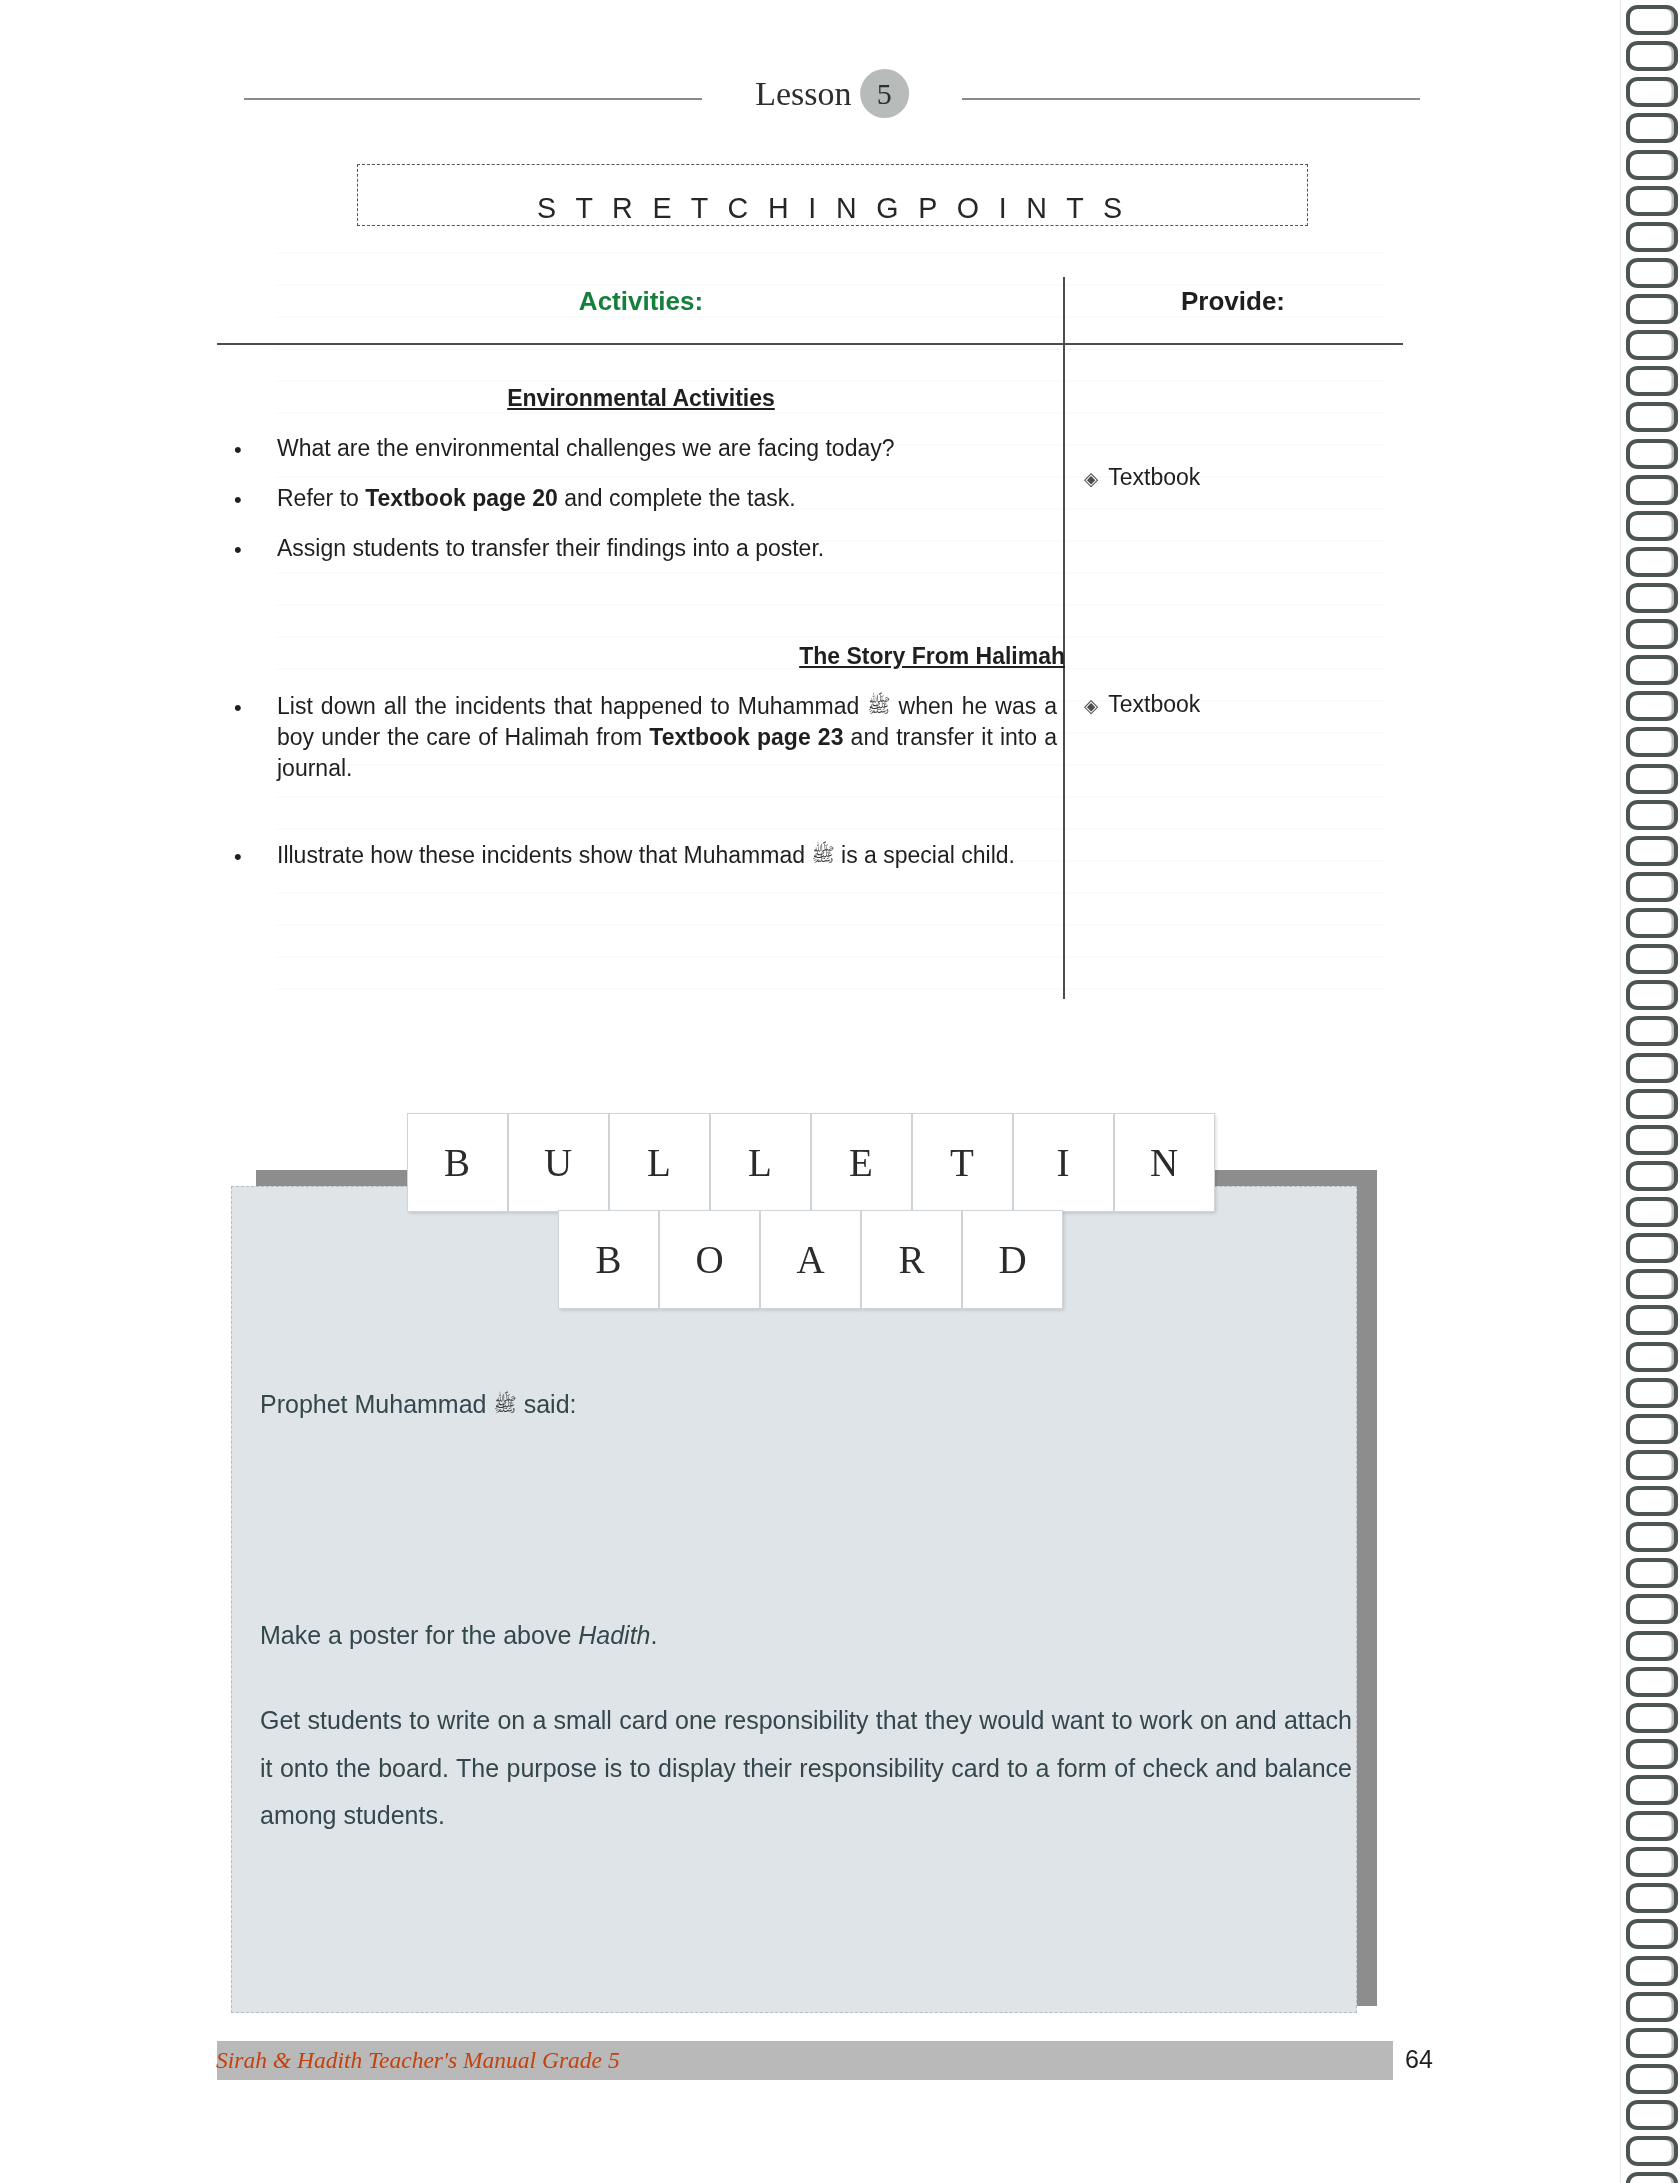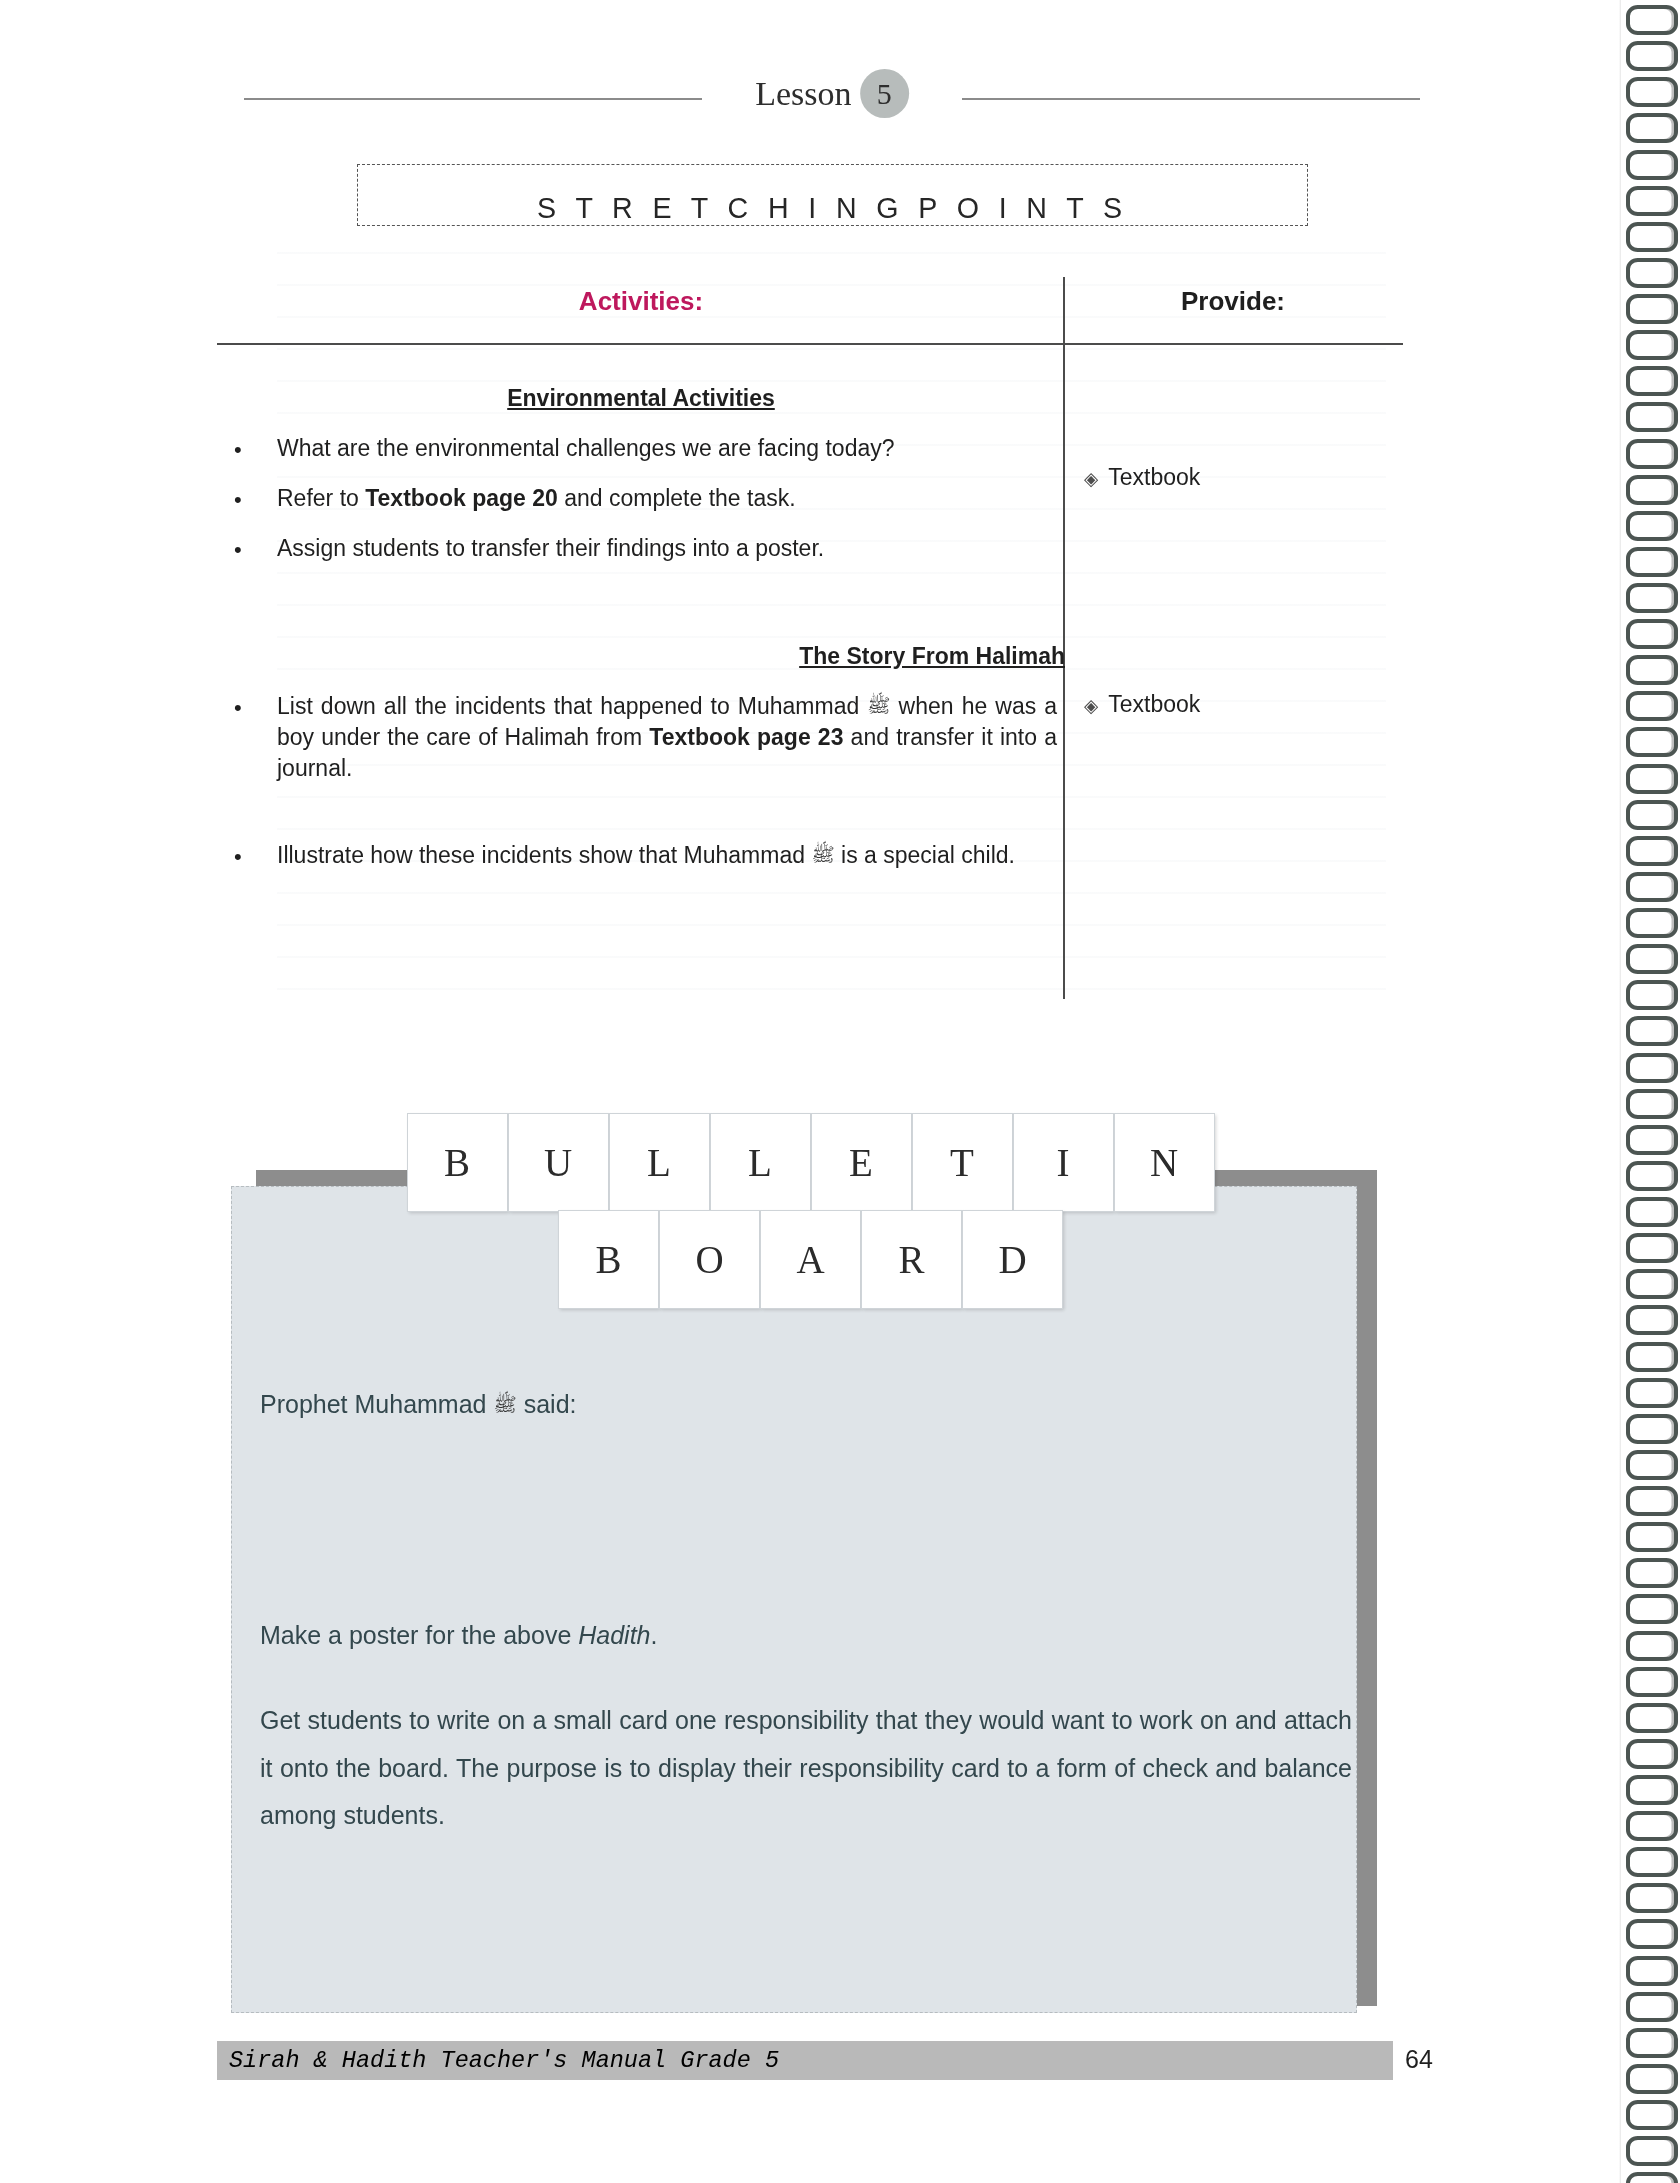--- a/index.html
+++ b/index.html
@@ -113,21 +113,21 @@
     width: 1184px;
     height: 59px;
   }
   .th-activities {
     position: absolute;
     left: 0; top: 0;
     width: 848px;
     text-align: center;
     font-size: 26px;
     font-weight: bold;
-    color: #be185d;
+    color: #15803d;
   }
   .th-provide {
     position: absolute;
     left: 848px; top: 0;
     width: 336px;
     text-align: center;
     font-size: 26px;
     font-weight: bold;
     color: #1f1f1f;
   }
@@ -267,25 +267,25 @@
 
   
   .footer-bar {
     position: absolute;
     left: 217px; top: 2041px;
     width: 1176px; height: 39px;
     background: #b9b9b9;
   }
   .footer-text {
     position: absolute;
-    left: 229px; top: 2047px;
-    font-family: Liberation Mono, monospace;
+    left: 216px; top: 2047px;
+    font-family: Liberation Serif, serif;
     font-style: italic;
     font-size: 23.5px;
-    color: #000000;
+    color: #c2410c;
   }
   .page-num {
     position: absolute;
     left: 1405px; top: 2045px;
     font-size: 25px;
     color: #1f1f1f;
   }
   .bleed-block {
     position: absolute;
     left: 277px; top: 252px;

